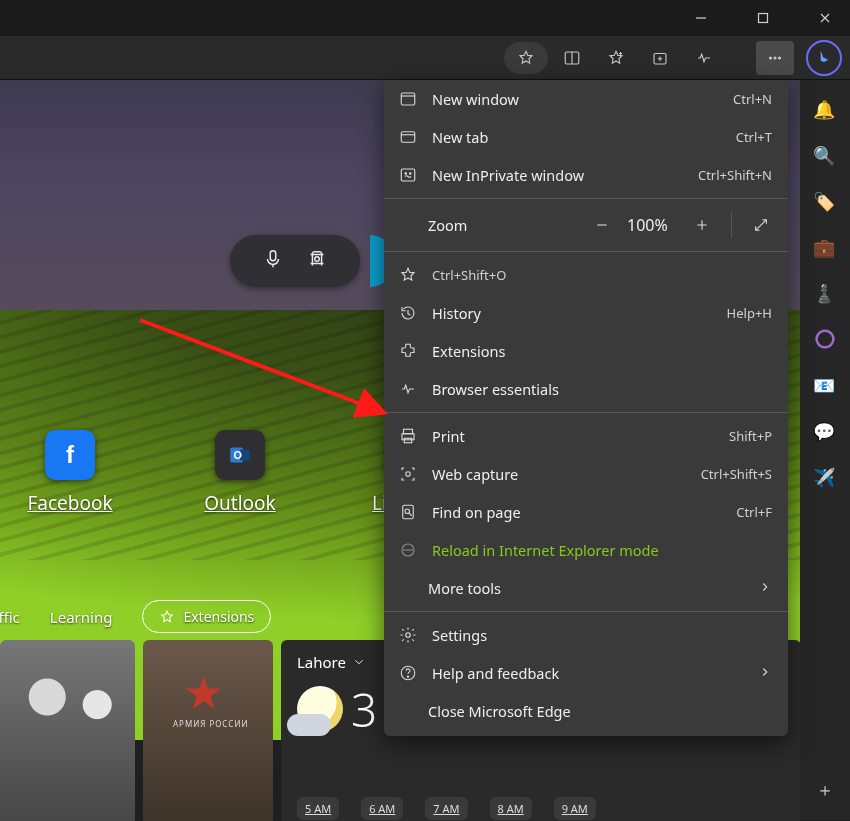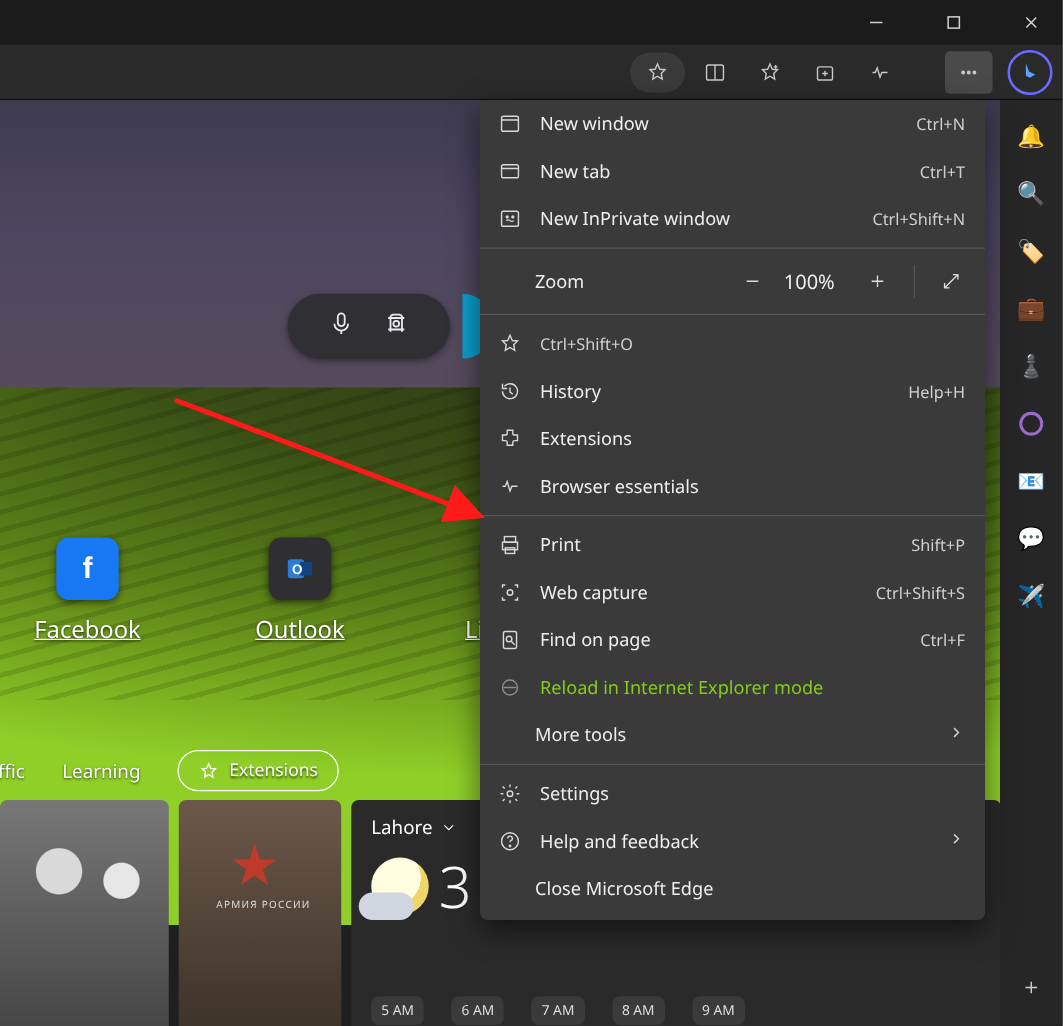--- a/index.html
+++ b/index.html
@@ -167,21 +167,21 @@
   .moon {
     width:46px;height:46px;border-radius:50%;
     background: radial-gradient(circle at 35% 35%, #fffde0 0 55%, #f0d66a 56% 100%);
     position:relative;
   }
   .moon::before{content:"";position:absolute;left:-10px;bottom:-4px;width:44px;height:22px;border-radius:20px;background:#cfd6df;}
   .temp { font-size:46px; font-weight:300; }
   .hours { position:absolute; bottom:10px; left:16px; display:flex; gap:22px; }
   .hour-chip {
     background:#3a3a3a; border-radius:6px; padding:4px 8px;
-    font-size:11px; color:#ddd;
+    font-size:11px; color:#ddd;text-decoration:underline;
   }
   
   .menu {
     position:absolute;
     top:80px; left:384px;
     width:404px;
     background:#3a3a3a;
     border-radius: 0 0 6px 6px;
     box-shadow: 0 8px 24px rgba(0,0,0,.55);
     font-size:14.5px;

